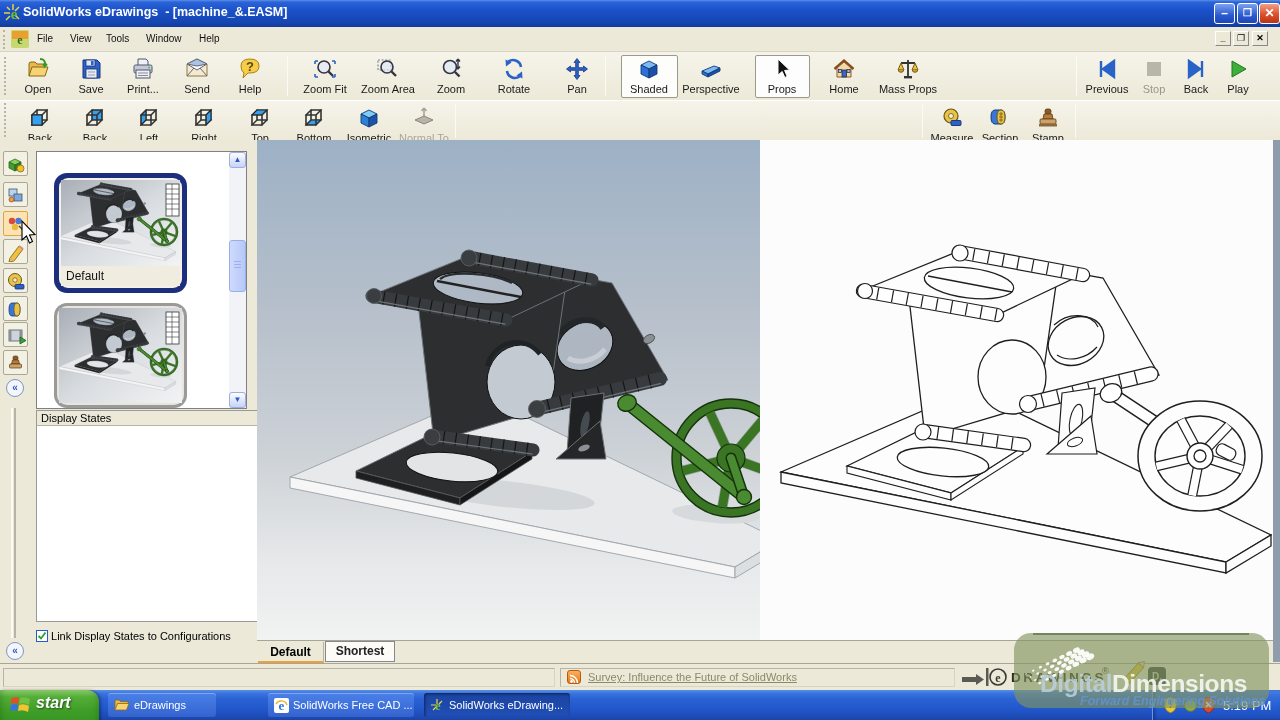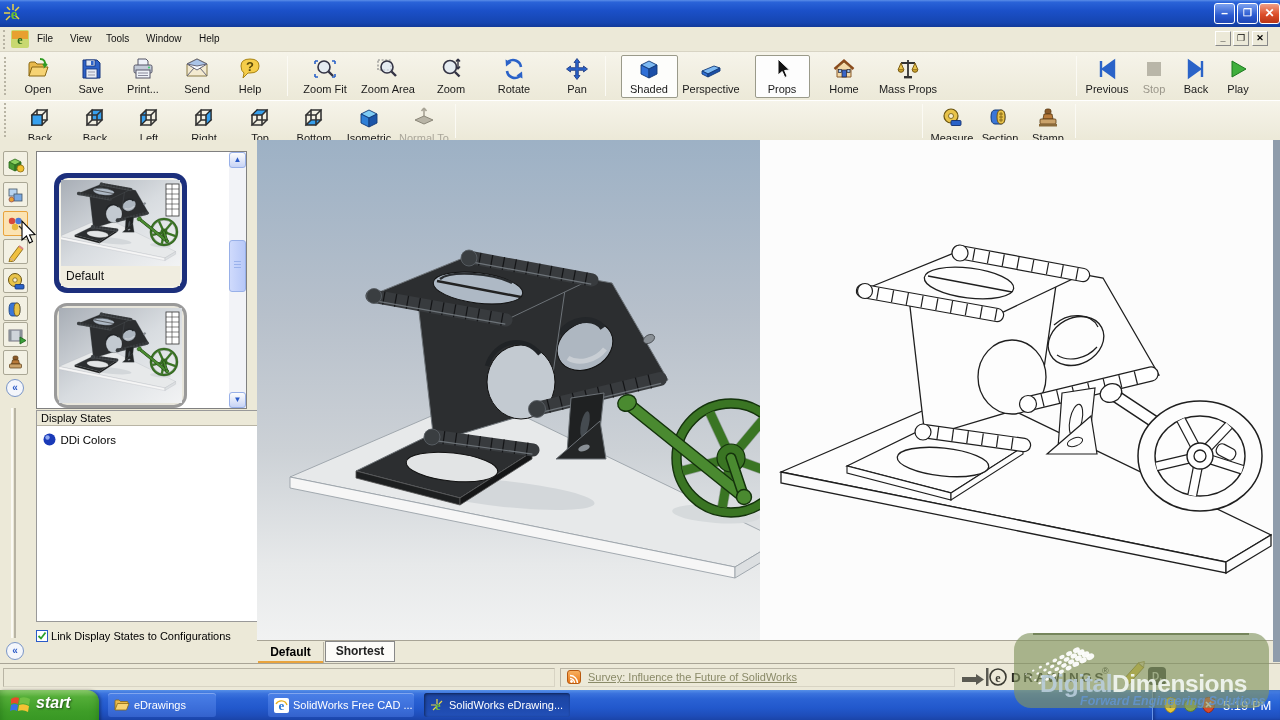--- a/index.html
+++ b/index.html
@@ -8,20 +8,21 @@
 .ti span{display:block;margin-top:2px;white-space:nowrap}
 .vsep{position:absolute;width:1px;background:#c6c2b2;border-right:1px solid #fbfaf4}
 .menu{font-size:10px;color:#111}
 </style></head><body>
 
 <div class="abs" style="left:0;top:0;width:1280px;height:27px;background:linear-gradient(#5b8ee8 0%,#2a63d8 8%,#1b50c8 40%,#1545b0 85%,#123a9a 100%)">
  <svg class="abs" style="left:3px;top:3px" width="20" height="20" viewBox="0 0 20 20">
       <path d="M1,10 h6 M10,1 v6 M16,4 l-4,4 M3,17 l4,-4 M16,16 l-4,-4 M4,4 l3,3" stroke="#e8d44a" stroke-width="1.5"></path>
       <text x="11" y="16" font-size="15" font-weight="bold" text-anchor="middle" fill="#6cc22e" font-family="Liberation Serif">e</text>
     </svg>
+ <span class="abs" style="left:23px;top:5px;font-size:12.5px;font-weight:bold;color:#fff">SolidWorks eDrawings&nbsp; - [machine_&amp;.EASM]</span>
  <div class="abs" style="left:1214px;top:3px;width:21px;height:21px;border-radius:3px;background:linear-gradient(#7ba1ef,#2a5ad0 60%,#1e46b4);border:1px solid #fff;color:#fff;font:bold 12px/19px 'Liberation Sans';text-align:center">–</div>
  <div class="abs" style="left:1237px;top:3px;width:21px;height:21px;border-radius:3px;background:linear-gradient(#7ba1ef,#2a5ad0 60%,#1e46b4);border:1px solid #fff;color:#fff;font:bold 10px/18px 'Liberation Sans';text-align:center">❐</div>
  <div class="abs" style="left:1259px;top:3px;width:21px;height:21px;border-radius:3px;background:linear-gradient(#f0a088,#dd4f2a 55%,#b83415);border:1px solid #fff;color:#fff;font:bold 12px/19px 'Liberation Sans';text-align:center">✕</div>
 </div>
 <div class="abs" style="left:0;top:27px;width:1280px;height:25px;background:#ece9d8;border-bottom:1px solid #d8d4c4">
  <div class="abs" style="left:3px;top:3px;width:3px;height:19px;border-left:2px dotted #b8b4a4"></div>
  <svg class="abs" style="left:11px;top:3px" width="18" height="18" viewBox="0 0 18 18">
       <rect x="0" y="0" width="18" height="18" rx="2" fill="#c8d870"></rect>
       <rect x="1" y="1" width="16" height="8" fill="#e8a030"></rect>
       <text x="9" y="14" font-size="12" font-weight="bold" text-anchor="middle" fill="#2a6a1a" font-family="Liberation Serif">e</text>
@@ -353,24 +354,20 @@
 <div style="position:absolute;left:11px;top:408px;width:1px;height:230px;background:#b8b4a4;border-right:2px solid #fbfaf4;box-shadow:3px 0 0 #b8b4a4"></div>
 <div class="abs" style="left:229px;top:152px;width:17px;height:256px;background:#f2f3f7">
  <div style="height:16px;background:linear-gradient(#fdfdfd,#c7d3f5);border:1px solid #98b0e8;border-radius:3px;color:#2a5ac8;font:8px/14px 'Liberation Sans';text-align:center">▲</div>
  <div style="position:absolute;top:88px;left:0;width:17px;height:52px;background:linear-gradient(90deg,#cfdafc,#b7c8f8);border:1px solid #98b0e8;border-radius:3px">
       <div style="margin:20px 4px 0;height:1px;background:#9ab2ec;box-shadow:0 3px 0 #9ab2ec,0 6px 0 #9ab2ec"></div>
     </div>
  <div style="position:absolute;bottom:0;left:0;width:17px;height:16px;background:linear-gradient(#fdfdfd,#c7d3f5);border:1px solid #98b0e8;border-radius:3px;color:#2a5ac8;font:8px/14px 'Liberation Sans';text-align:center">▼</div>
 </div>
 <div class="abs" style="left:36px;top:410px;width:251px;height:212px;background:#fff;border:1px solid #999">
  <div style="height:15px;background:#ece9d8;border-bottom:1px solid #b8b4a4;font-size:11px;padding-left:4px;line-height:14px">Display States</div>
- <div style="padding:4px 0 0 6px"><svg width="13" height="13" viewBox="0 0 13 13" style="vertical-align:-2px">
-        <circle cx="6.5" cy="6.5" r="6" fill="#1a3ab8"></circle>
-        <circle cx="4.5" cy="4.5" r="2.2" fill="#8fa8f0"></circle>
-      </svg> <span style="font-size:11.5px">DDi Colors</span></div>
 </div>
 <div class="abs" style="left:36px;top:630px;font-size:11px">
  <svg width="12" height="12" viewBox="0 0 12 12" style="vertical-align:-2px">
       <rect x="0.5" y="0.5" width="11" height="11" fill="#fff" stroke="#2a5ac8"></rect>
       <path d="M2.5,6 L5,8.5 L9.5,2.5" fill="none" stroke="#2aa02a" stroke-width="1.8"></path>
     </svg>
  <span>Link Display States to Configurations</span>
 </div>
 <div class="abs" style="left:257px;top:640px;width:1023px;height:23px;background:#ece9d8;border-top:1px solid #a8a496">
  <div class="abs" style="left:1px;top:1px;width:66px;height:22px;background:#ece9d8;border-right:1px solid #b8b4a4;font-weight:bold;font-size:12px;text-align:center;line-height:20px">Default<div style="position:absolute;left:0;bottom:0;width:100%;height:3px;background:#e8a33d"></div></div>

